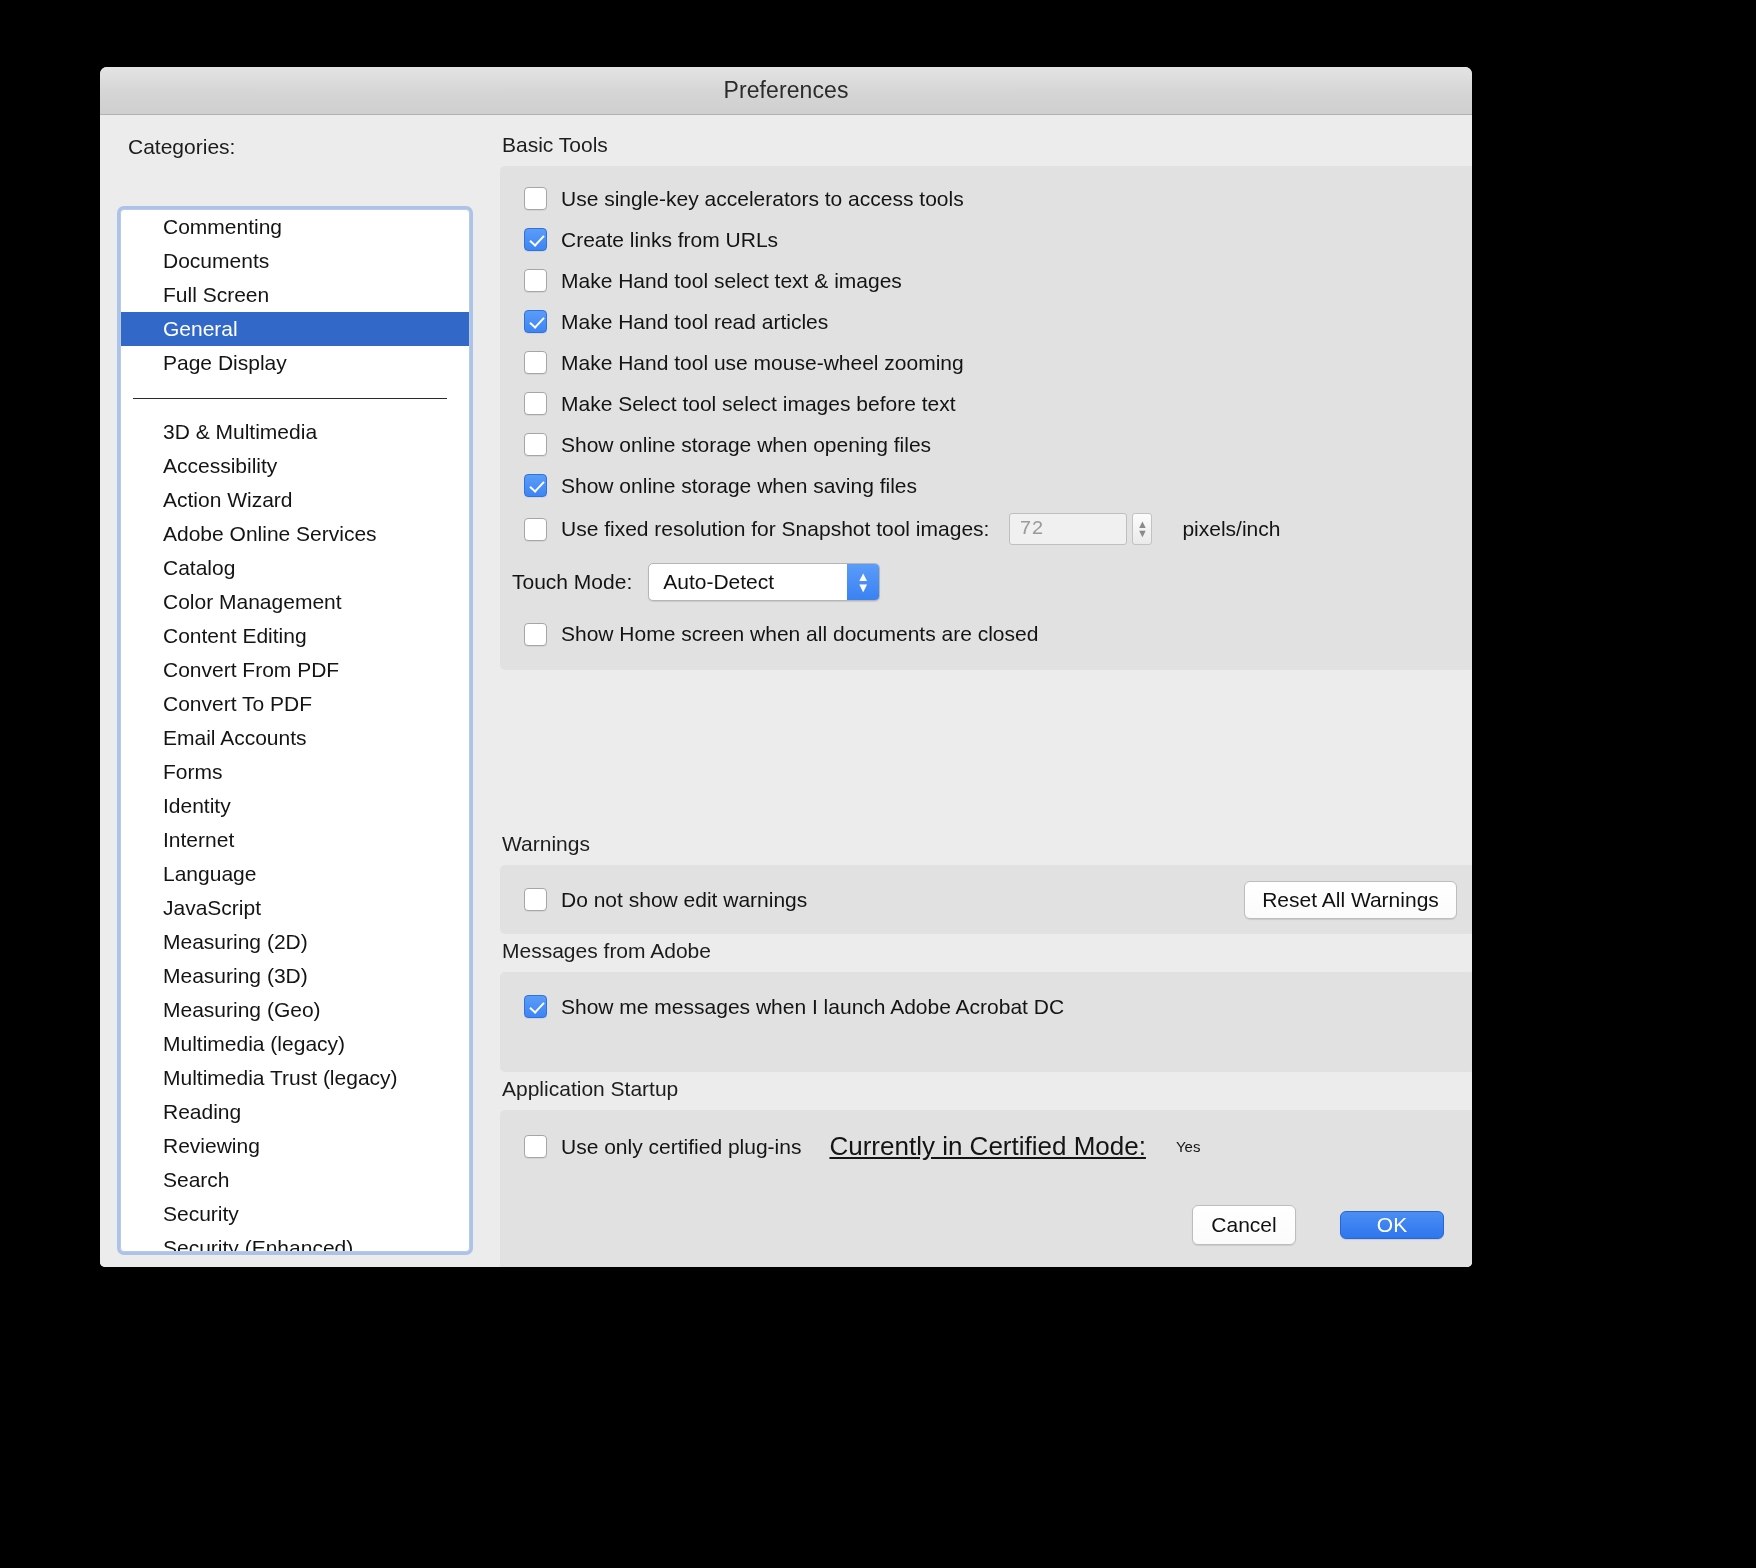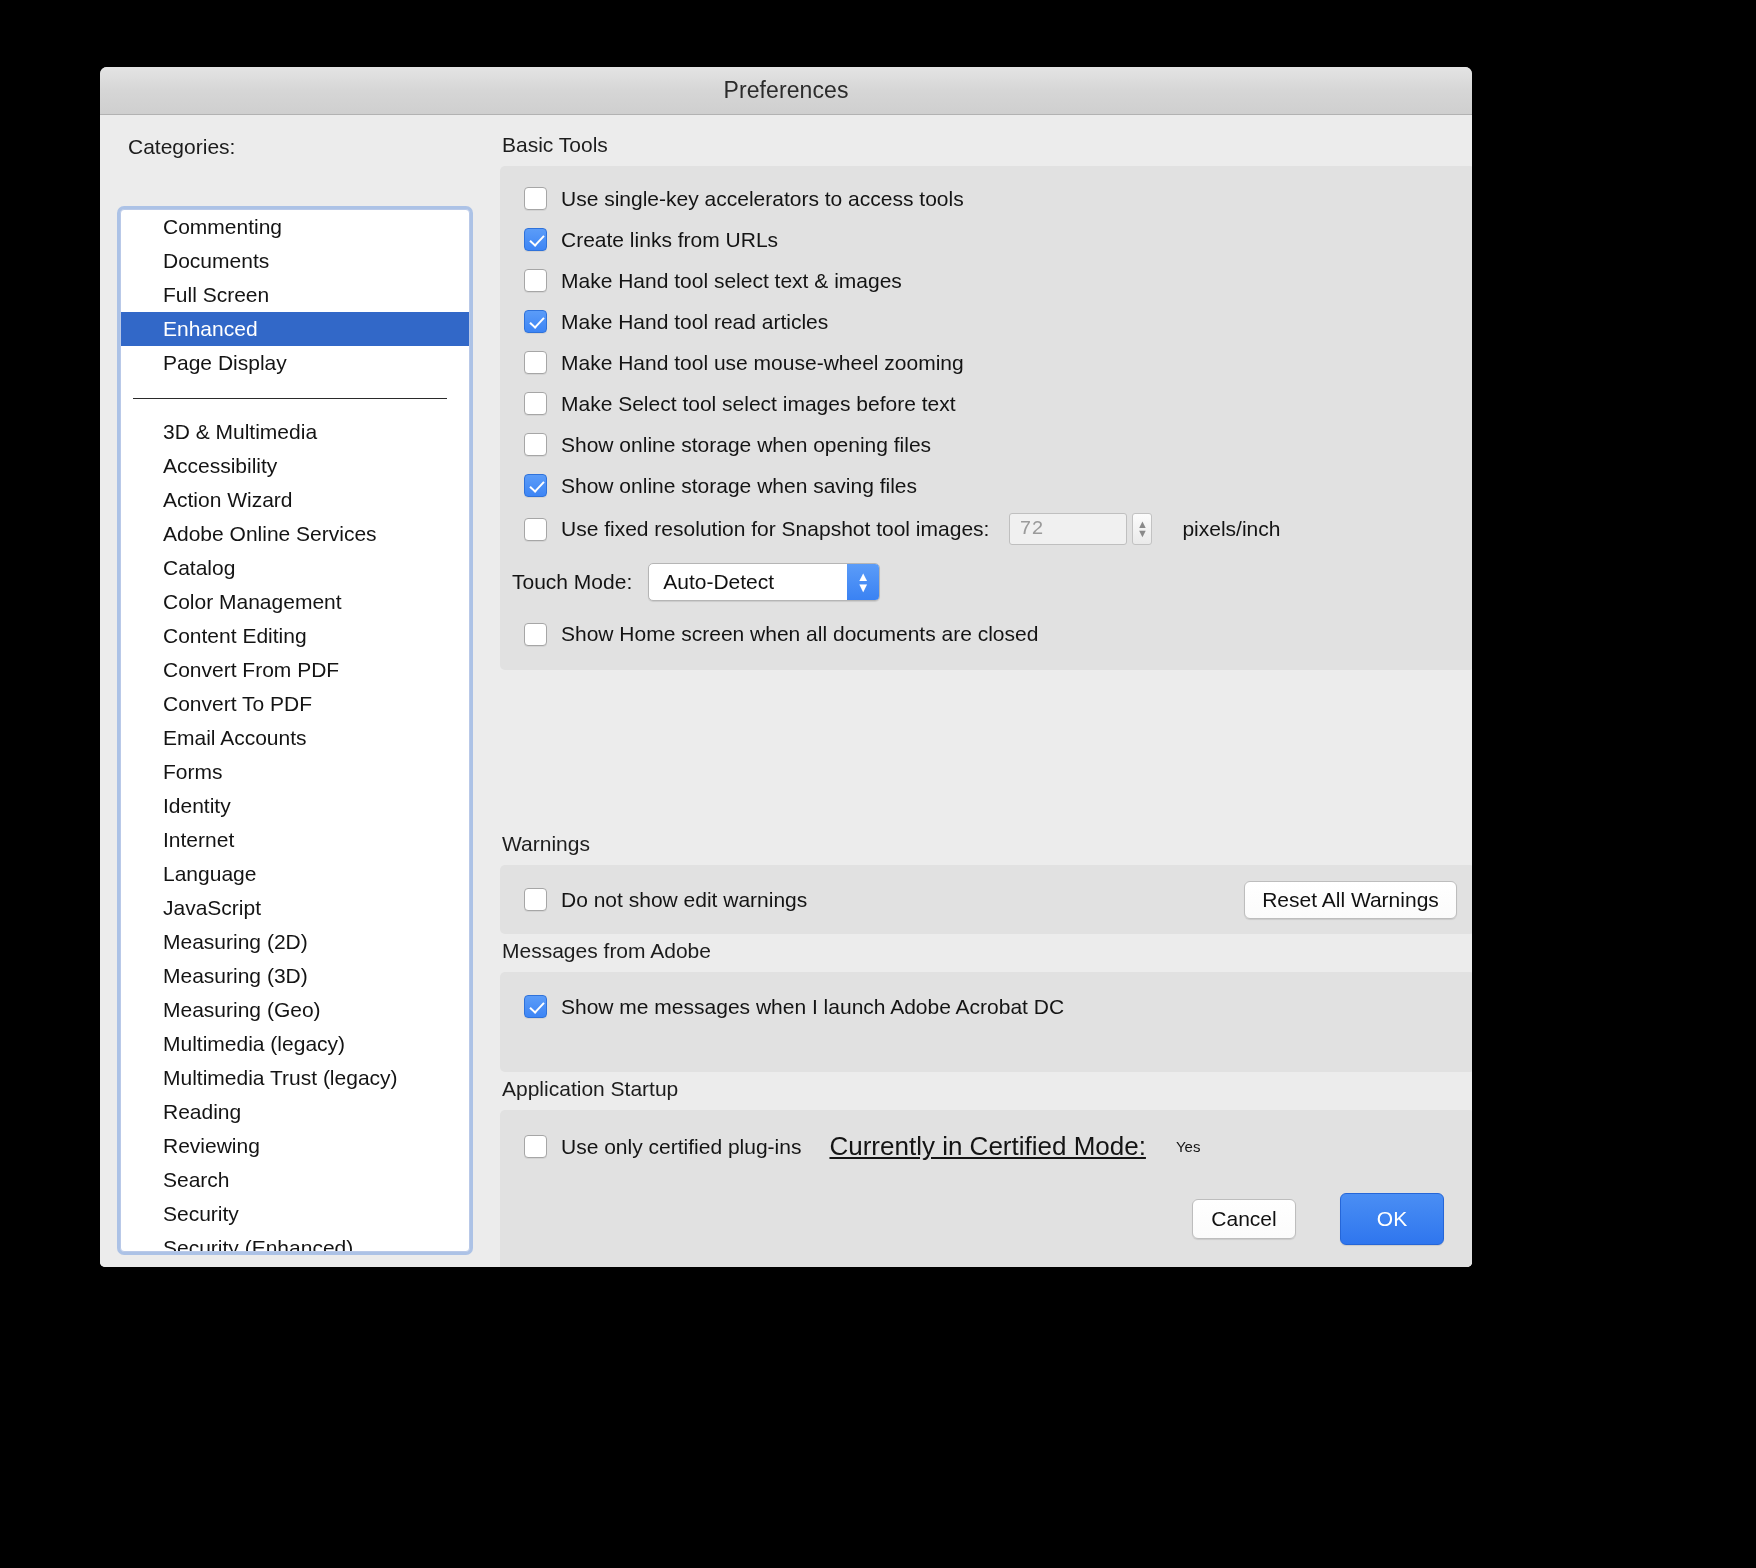--- a/index.html
+++ b/index.html
@@ -198,21 +198,21 @@
     font-size: 15px; color: #141414; margin-left: 30px;
   }
 
   
   #footer {
     position: absolute; right: 28px; bottom: 22px;
     display: flex; gap: 44px; align-items: center;
   }
   #cancel-btn { width: 104px; height: 40px; }
   #ok-btn {
-    width: 104px; height: 52px;
+    width: 104px; height: 28px;
     background: linear-gradient(to bottom,#4a8ef4,#2f76ee);
     border: 1px solid #2566d8;
     color: #ffffff;
   }
 </style>
 </head>
 <body>
 
 <div id="dialog">
 
@@ -221,21 +221,21 @@
   </div>
 
   <div id="body">
 
     <div id="categories-label">Categories:</div>
     <div id="category-list-wrap">
       <div id="category-list">
           <div class="cat-item">Commenting</div>
           <div class="cat-item">Documents</div>
           <div class="cat-item">Full Screen</div>
-          <div class="cat-item selected">Enhanced</div>
+          <div class="cat-item selected">General</div>
           <div class="cat-item">Page Display</div>
           <div class="cat-sep"></div>
           <div class="cat-item">3D &amp; Multimedia</div>
           <div class="cat-item">Accessibility</div>
           <div class="cat-item">Action Wizard</div>
           <div class="cat-item">Adobe Online Services</div>
           <div class="cat-item">Catalog</div>
           <div class="cat-item">Color Management</div>
           <div class="cat-item">Content Editing</div>
           <div class="cat-item">Convert From PDF</div>

